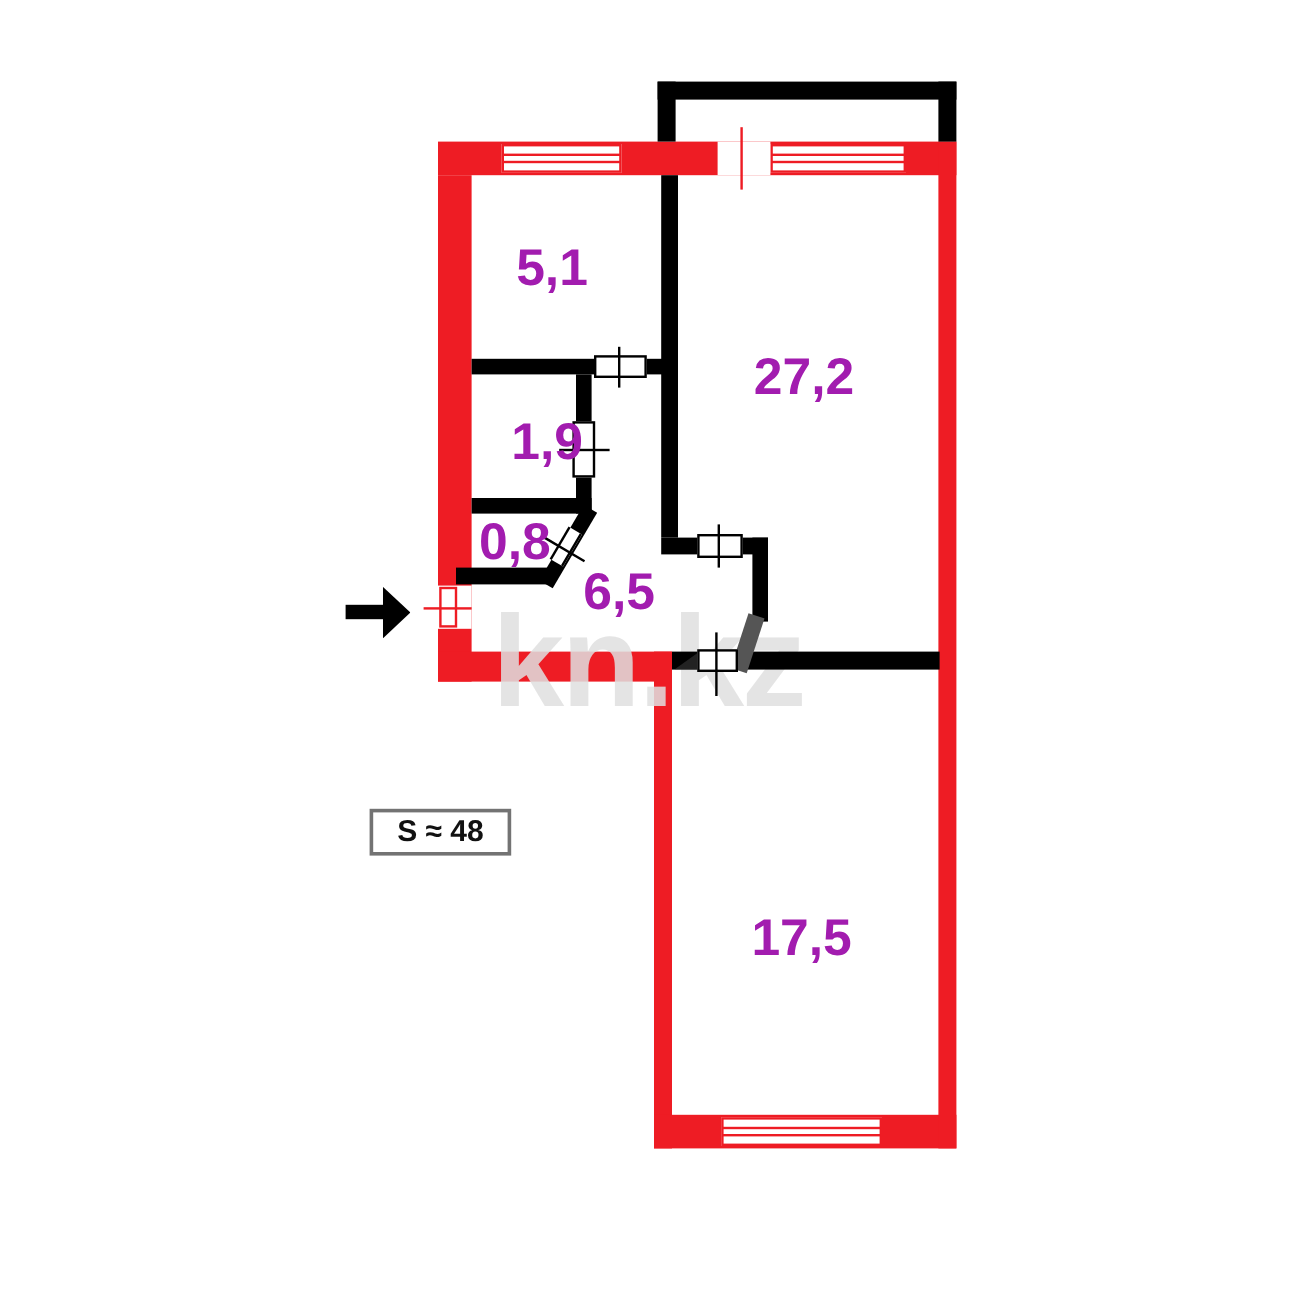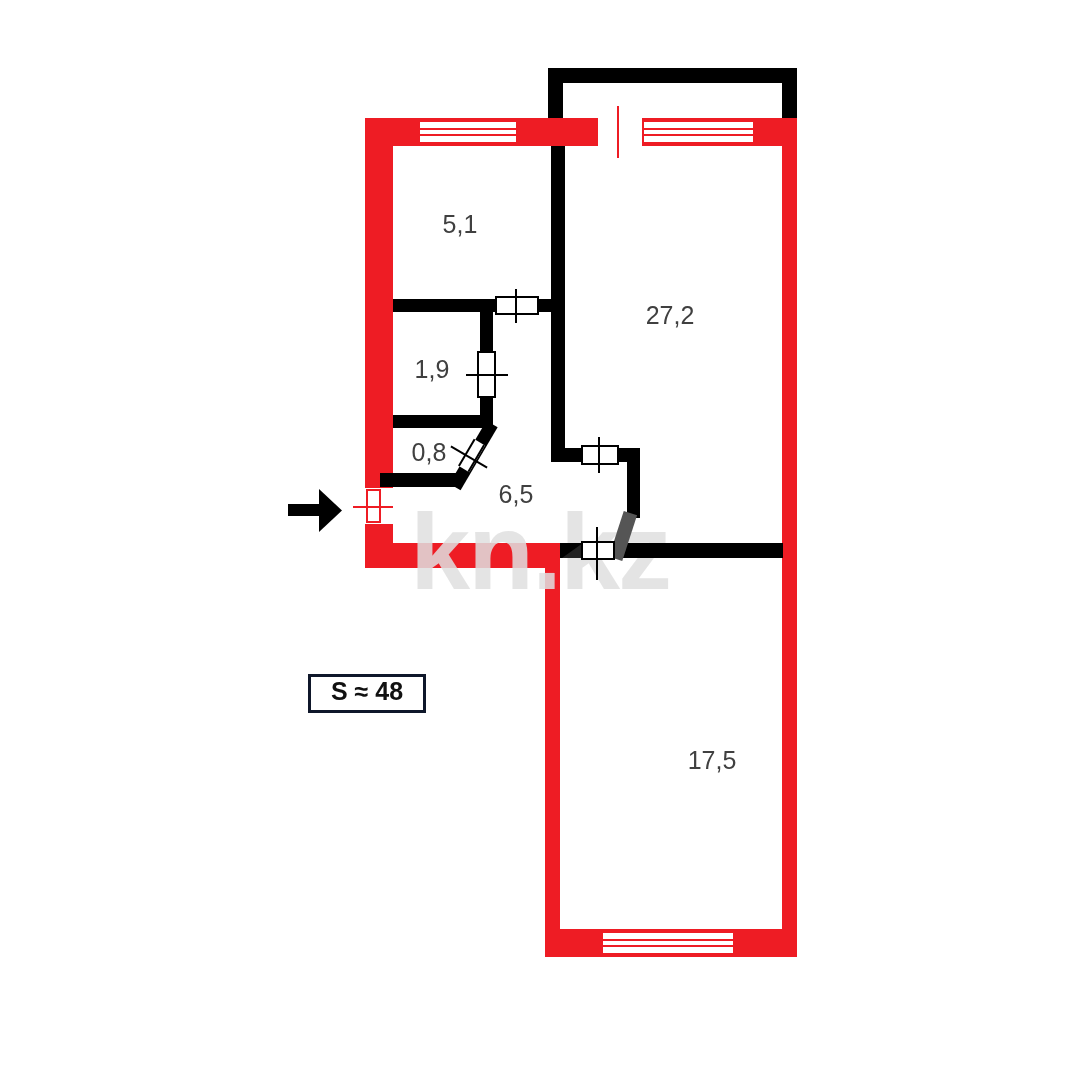--- a/index.html
+++ b/index.html
@@ -16,24 +16,24 @@
   .win{position:absolute;background:#fff;border:2px solid #ee1c24;box-sizing:border-box;z-index:4;}
   .win::before,.win::after{content:"";position:absolute;left:-1px;right:-1px;height:2px;background:#ee1c24;}
   .win::before{top:calc(33% - 1px);} .win::after{top:calc(66% - 1px);}
   
   .gap{position:absolute;background:#fff;z-index:4;}
   .opening{position:absolute;background:#fff;border:2px solid #000;box-sizing:border-box;z-index:4;}
   .opening-red{position:absolute;background:#fff;border:2px solid #ee1c24;box-sizing:border-box;z-index:4;}
   .tick{position:absolute;background:#000;z-index:5;}
   .tick-red{position:absolute;background:#ee1c24;z-index:5;}
   
-  .lbl{position:absolute;transform:translate(-50%,-50%);font-weight:normal;font-size:25px;color:#404040;z-index:6;white-space:nowrap;}
+  .lbl{position:absolute;transform:translate(-50%,-50%);font-weight:bold;font-size:43px;color:#a21caf;z-index:6;white-space:nowrap;}
   
-  .sbox{position:absolute;left:308px;top:674px;width:112px;height:33px;border:3px solid #0f172a;
-        display:flex;justify-content:center;font-weight:bold;font-size:25px;color:#111;z-index:6;}
+  .sbox{position:absolute;left:308px;top:674px;width:112px;height:33px;border:3px solid #737373;
+        display:flex;align-items:center;justify-content:center;font-weight:bold;font-size:25px;color:#111;z-index:6;}
   
   .arrow-shaft{position:absolute;left:288px;top:504px;width:33px;height:12px;background:#000;z-index:6;}
   .arrow-head{position:absolute;left:319px;top:489px;width:23px;height:43px;background:#000;
               clip-path:polygon(0 0,100% 50%,0 100%);z-index:6;}
   
   .watermark{position:absolute;left:540px;top:551px;transform:translate(-50%,-50%);
              font-size:108px;font-weight:bold;letter-spacing:-2px;color:#e0e0e0;opacity:.85;z-index:2;white-space:nowrap;}
   .rot{transform-origin:center center;}
 </style>
 </head>
@@ -87,24 +87,24 @@
   <div class="tick" style="left:466px;top:374px;width:42px;height:2px;"></div>
 
   <div class="opening" style="left:581px;top:445px;width:38px;height:20px;"></div>
   <div class="tick" style="left:598px;top:437px;width:2px;height:36px;"></div>
 
   <div class="opening" style="left:581px;top:541px;width:34px;height:19px;"></div>
   <div class="tick" style="left:596px;top:527px;width:2px;height:53px;"></div>
 
   <div class="lbl" style="left:460px;top:224px;">5,1</div>
   <div class="lbl" style="left:670px;top:315px;">27,2</div>
-  <div class="lbl" style="left:432px;top:369px;">1,9</div>
+  <div class="lbl" style="left:456px;top:369px;">1,9</div>
   <div class="lbl" style="left:429px;top:452px;">0,8</div>
   <div class="lbl" style="left:516px;top:494px;">6,5</div>
-  <div class="lbl" style="left:668px;top:760px;margin-left:44px;">17,5</div>
+  <div class="lbl" style="left:668px;top:782px;">17,5</div>
 
   <div class="sbox">
     <span>S ≈ 48</span>
   </div>
 
   <div class="arrow-shaft"></div>
   <div class="arrow-head"></div>
 
 </div>
 

